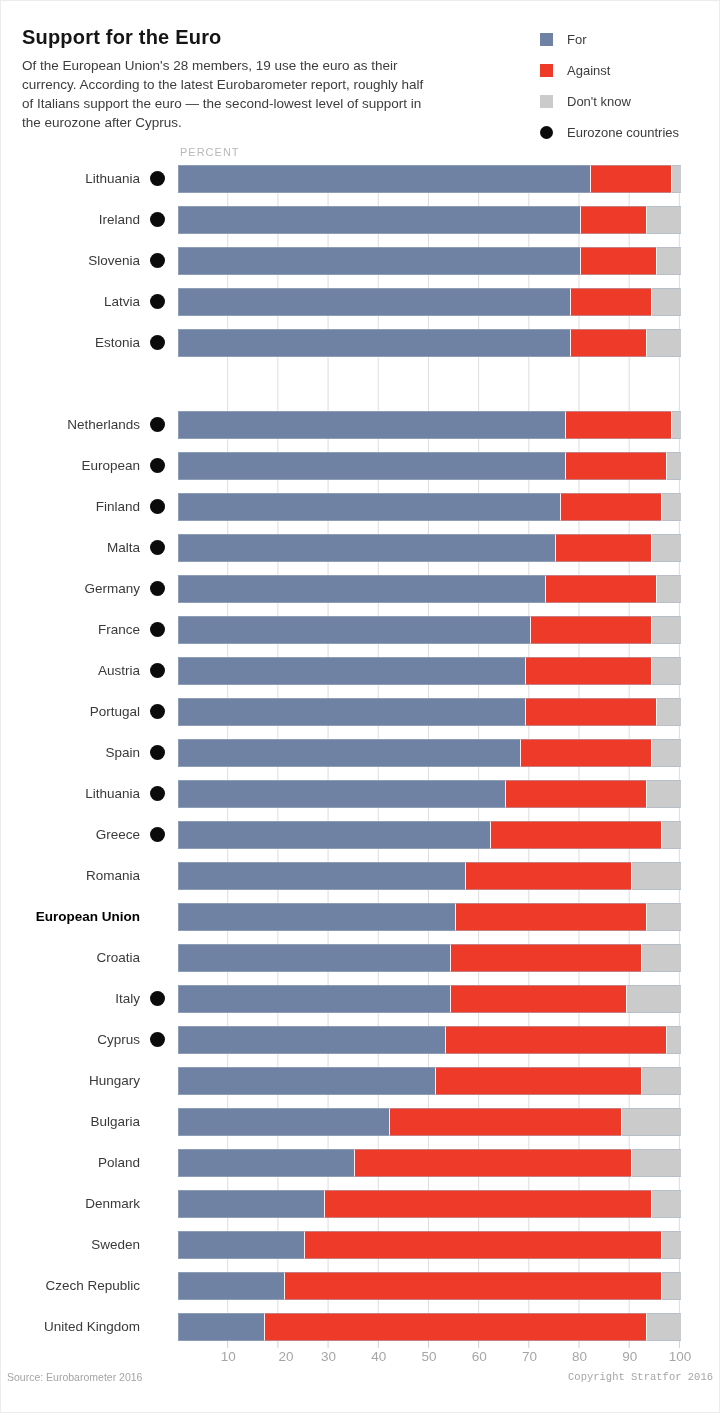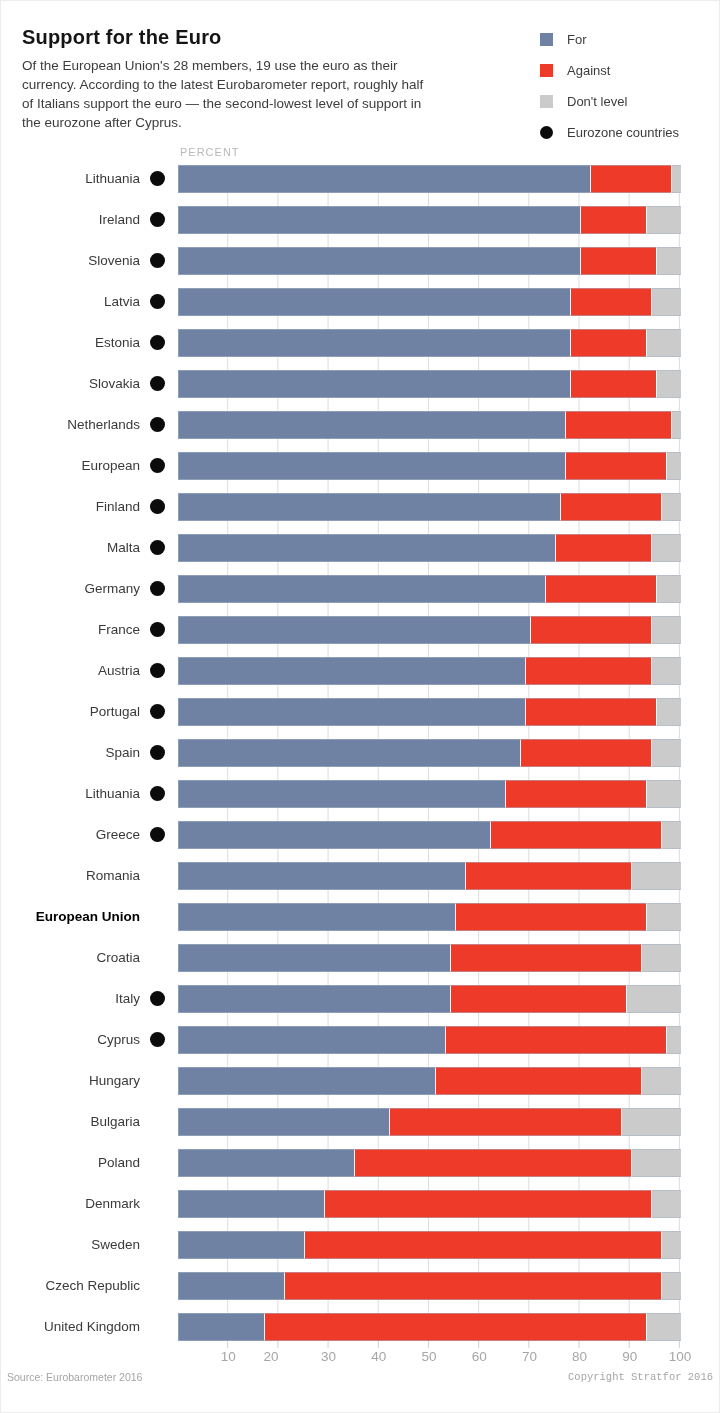--- a/index.html
+++ b/index.html
@@ -71,21 +71,21 @@
     <div class="legend-item">
       <span class="swatch" style="background: rgb(111, 130, 163);"></span>
       <span class="legend-label">For</span>
     </div>
     <div class="legend-item">
       <span class="swatch" style="background: rgb(238, 58, 40);"></span>
       <span class="legend-label">Against</span>
     </div>
     <div class="legend-item">
       <span class="swatch" style="background: rgb(203, 203, 203);"></span>
-      <span class="legend-label">Don't level</span>
+      <span class="legend-label">Don't know</span>
     </div>
     <div class="legend-item">
       <span class="swatch circle" style="background: rgb(11, 11, 11);"></span>
       <span class="legend-label">Eurozone countries</span>
     </div>
   </div>
 
   <div class="percent-label">PERCENT</div>
 
   <div class="gridlines"></div>
@@ -130,29 +130,20 @@
   </div>
       <div class="row" style="top: 164px;">
     <div class="country">Estonia</div>
     <div class="dot"></div>
     <div class="bar">
       <div class="seg seg-for" style="width: 78%;"></div>
       <div class="seg seg-against" style="width: 15%;"></div>
       <div class="seg seg-dk" style="width: 7%;"></div>
     </div>
   </div>
-      <div class="row" style="top: 205px;">
-    <div class="country">Slovakia</div>
-    <div class="dot"></div>
-    <div class="bar">
-      <div class="seg seg-for" style="width: 78%;"></div>
-      <div class="seg seg-against" style="width: 17%;"></div>
-      <div class="seg seg-dk" style="width: 5%;"></div>
-    </div>
-  </div>
       <div class="row" style="top: 246px; padding-left: 40px;">
     <div class="country">Netherlands</div>
     <div class="dot"></div>
     <div class="bar">
       <div class="seg seg-for" style="width: 77%;"></div>
       <div class="seg seg-against" style="width: 21%;"></div>
       <div class="seg seg-dk" style="width: 2%;"></div>
     </div>
   </div>
       <div class="row" style="top: 287px;">
@@ -350,21 +341,21 @@
     <div class="bar">
       <div class="seg seg-for" style="width: 17%;"></div>
       <div class="seg seg-against" style="width: 76%;"></div>
       <div class="seg seg-dk" style="width: 7%;"></div>
     </div>
   </div>
     </div>
 
   <div class="axis-labels" id="axis-labels">
       <span style="left: 25.2px;">10</span>
-      <span style="left: 68px;">20</span>
+      <span style="left: 83px;">20</span>
       <span style="left: 125.6px;">30</span>
       <span style="left: 175.8px;">40</span>
       <span style="left: 226px;">50</span>
       <span style="left: 276.2px;">60</span>
       <span style="left: 326.4px;">70</span>
       <span style="left: 376.6px;">80</span>
       <span style="left: 426.8px;">90</span>
       <span style="left: 477px;">100</span>
     </div>
 

